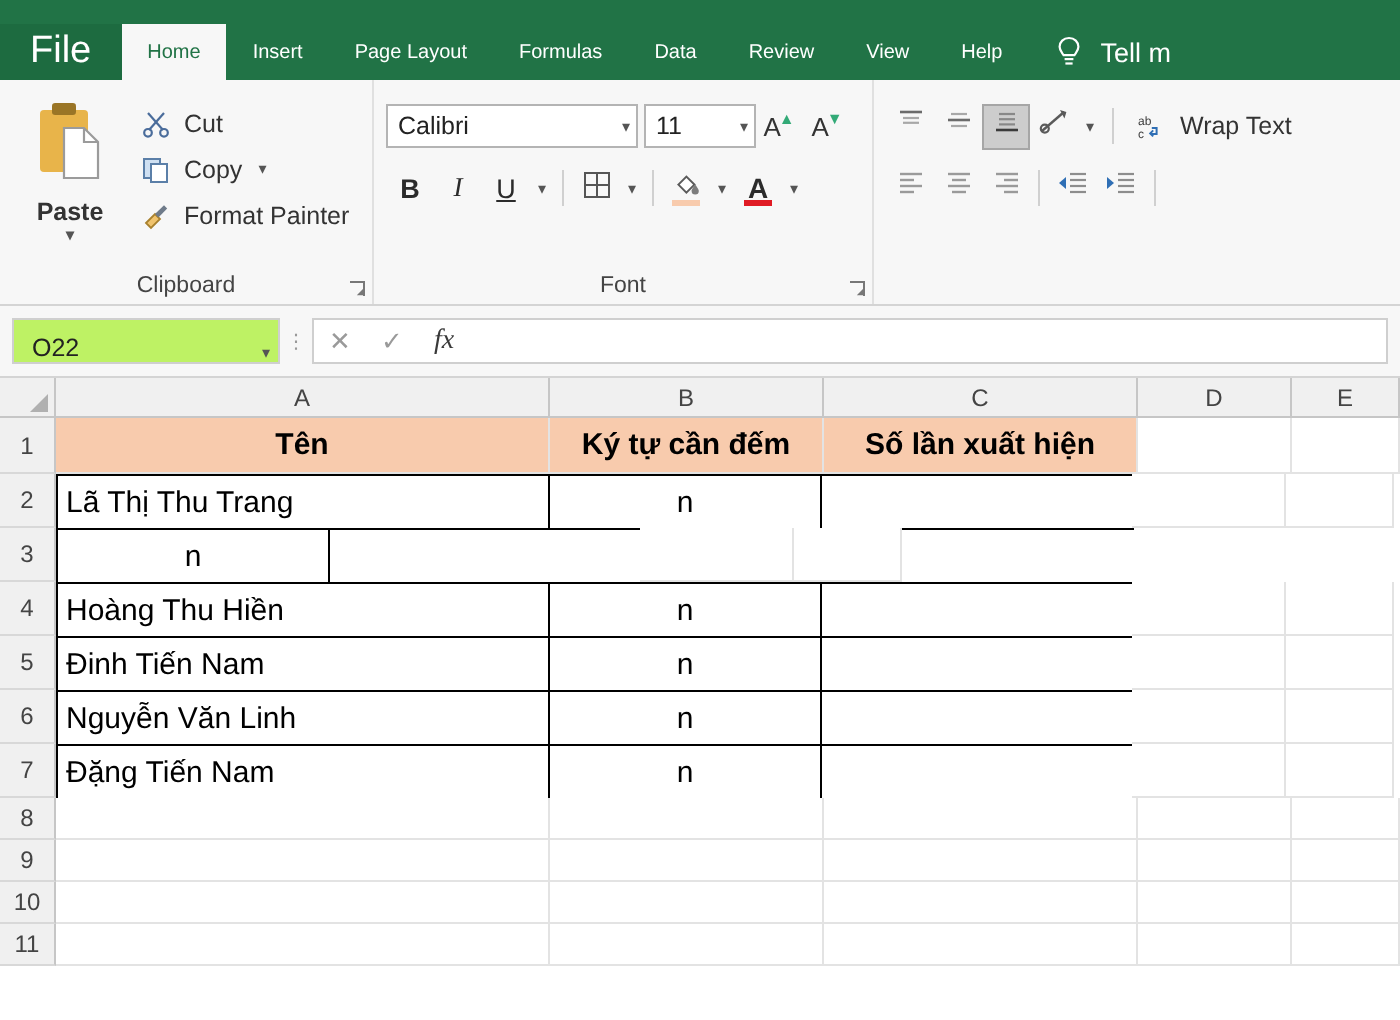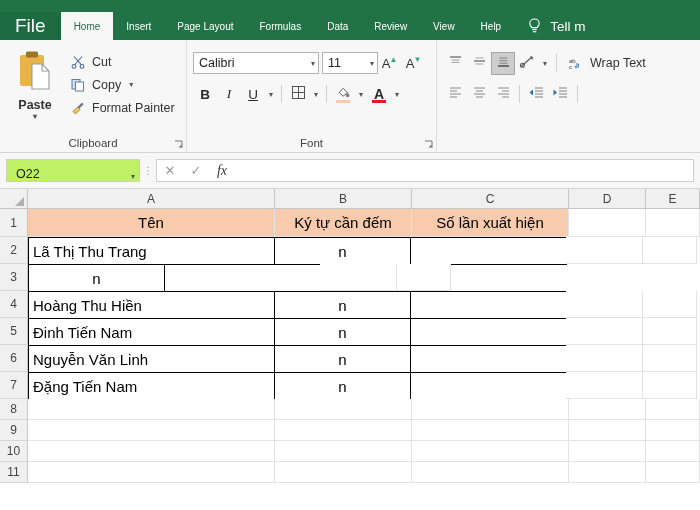--- a/index.html
+++ b/index.html
@@ -217,21 +217,21 @@
   .cell {
     border-right:1px solid #e3e3e3;
     border-bottom:1px solid #e3e3e3;
     display:flex; align-items:center;
     font-size:15px; color:#000;
     padding:0 4px;
     overflow:hidden; white-space:nowrap;
     background:#ffffff;
   }
   .cell.bordered { border:1px solid #000000; margin-right:-1px; margin-bottom:-1px; }
-  .cell.hdrcell { background:#f8cbad; font-weight:normal; justify-content:center; }
+  .cell.hdrcell { background:#f8cbad; font-weight:bold; justify-content:center; }
   .cell.ctr { justify-content:center; }
 </style>
 </head>
 <body>
 
 <div id="app">
 
   <div class="ribbon-tabs">
     <div id="tabs-host" style="display:flex;align-items:flex-end;">
         <div class="tab-file">

